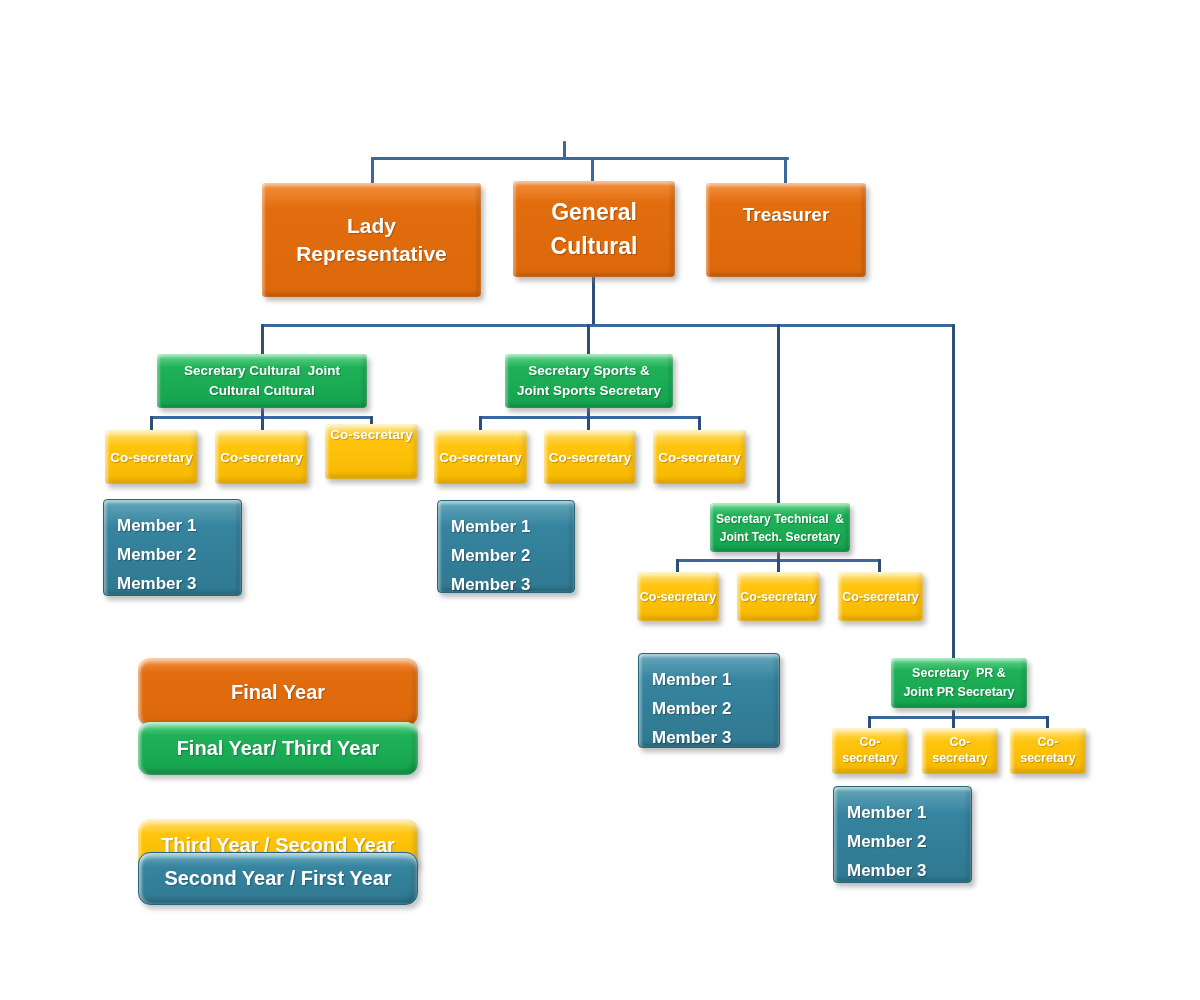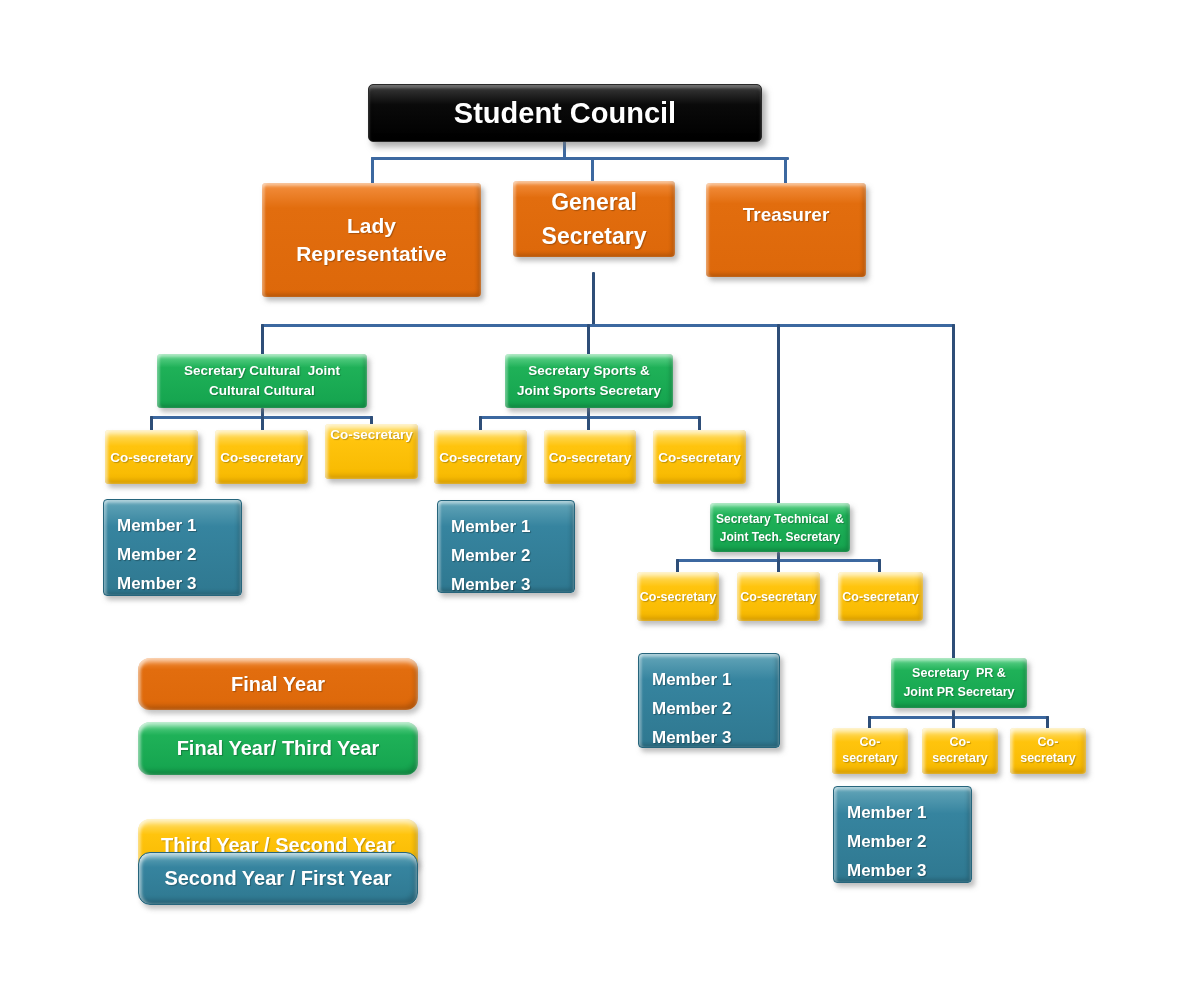--- a/index.html
+++ b/index.html
@@ -92,31 +92,28 @@
   <div class="conn conn-dark" style="left:676px;top:559px;width:3px;height:14px;"></div>
   <div class="conn conn-dark" style="left:777px;top:559px;width:3px;height:14px;"></div>
   <div class="conn conn-dark" style="left:878px;top:559px;width:3px;height:14px;"></div>
 
   <div class="conn conn-dark" style="left:952px;top:710px;width:3px;height:8px;"></div>
   <div class="conn" style="left:868px;top:716px;width:181px;height:3px;"></div>
   <div class="conn conn-dark" style="left:868px;top:716px;width:3px;height:13px;"></div>
   <div class="conn conn-dark" style="left:952px;top:716px;width:3px;height:13px;"></div>
   <div class="conn conn-dark" style="left:1046px;top:716px;width:3px;height:13px;"></div>
 
-  <div class="box black" style="left:368px;top:84px;width:394px;height:58px;font-size:29px;">
-    <span class="line">Student Council</span>
-  </div>
 
   <div class="box orange" style="left:262px;top:183px;width:219px;height:114px;font-size:21px;line-height:1.35;">
     <span class="line">Lady</span>
     <span class="line">Representative</span>
   </div>
-  <div class="box orange" style="left:513px;top:181px;width:162px;height:76px;font-size:23px;line-height:1.5;">
+  <div class="box orange" style="left:513px;top:181px;width:162px;height:96px;font-size:23px;line-height:1.5;">
     <span class="line">General</span>
-    <span class="line">Secretary</span>
+    <span class="line">Cultural</span>
   </div>
   <div class="box orange" style="left:706px;top:183px;width:160px;height:94px;font-size:19px;justify-content:flex-start;padding-top:21px;">
     <span class="line">Treasurer</span>
   </div>
 
   <div class="box green" style="left:157px;top:354px;width:210px;height:54px;font-size:13.5px;line-height:1.45;">
     <span class="line">Secretary Cultural  Joint</span>
     <span class="line">Cultural Cultural</span>
   </div>
   <div class="box green" style="left:505px;top:354px;width:168px;height:54px;font-size:13.5px;line-height:1.45;">
@@ -186,21 +183,21 @@
     <span class="line">Member 1</span>
     <span class="line">Member 2</span>
     <span class="line">Member 3</span>
   </div>
   <div class="box teal member" style="left:833px;top:786px;width:139px;height:97px;">
     <span class="line">Member 1</span>
     <span class="line">Member 2</span>
     <span class="line">Member 3</span>
   </div>
 
-  <div class="box orange legend-pill" style="left:138px;top:658px;width:280px;height:52px;">
+  <div class="box orange legend-pill" style="left:138px;top:658px;width:280px;height:68px;">
     <span class="line">Final Year</span>
   </div>
   <div class="box green legend-pill" style="left:138px;top:722px;width:280px;height:53px;text-align:center;">
     <span class="line">Final Year/ Third Year</span>
   </div>
   <div class="box yellow legend-pill" style="left:138px;top:787px;width:280px;height:52px;margin-top:32px;">
     <span class="line">Third Year / Second Year</span>
   </div>
   <div class="box teal legend-pill" style="left:138px;top:852px;width:280px;height:53px;">
     <span class="line">Second Year / First Year</span>

